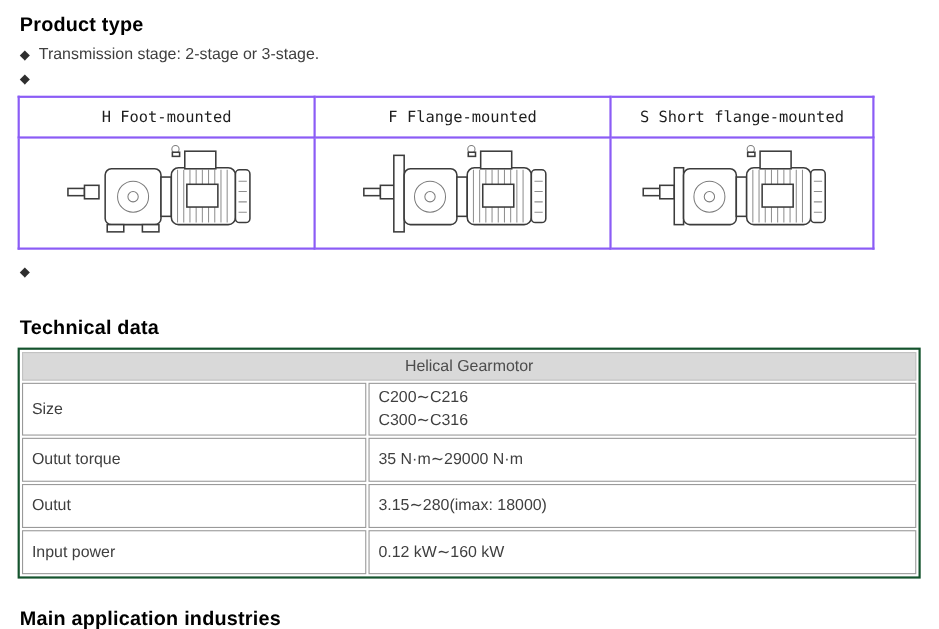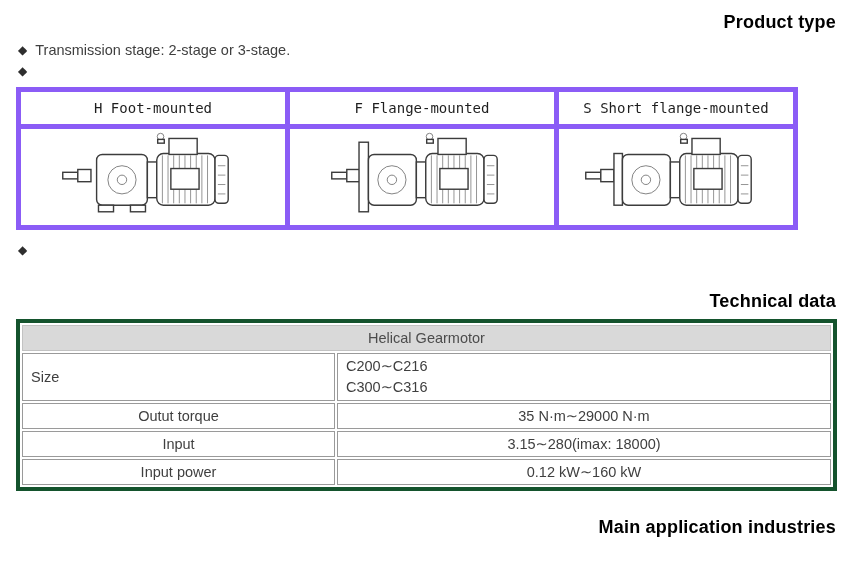--- a/index.html
+++ b/index.html
@@ -8,67 +8,67 @@
     width: 854px; height: 572px;
     background: #ffffff;
     font-family: "Liberation Sans", "DejaVu Sans", sans-serif;
     color: #3f3f3f;
     overflow: hidden;
   }
   .page { padding: 12px 18px 0 16px; }
 
   h1.sec-title {
     font-size: 18px; font-weight: 700; color: #000;
-    margin: 0 0 7px 2px; letter-spacing: 0.2px; text-align: right;
+    margin: 0 0 7px 2px; letter-spacing: 0.2px;
   }
 
   .bullet-line {
     display: flex; align-items: center; gap: 8px;
     font-size: 14.5px; color: #3f3f3f; line-height: 21px; margin-left: 2px;
   }
   .diamond { color: #2e2e2e; font-size: 12px; line-height: 21px; }
 
   
   table.mount-table {
     border-collapse: collapse; table-layout: fixed;
     width: 777px; margin-top: 5px; background: #fff;
   }
-  table.mount-table th, table.mount-table td { border: 5px solid #8b5cf6; }
+  table.mount-table th, table.mount-table td { border: 2px solid #8b5cf6; }
   table.mount-table th {
     height: 37px; font-family: "DejaVu Sans Mono", monospace;
     font-size: 14px; font-weight: 400; color: #1e1e1e; text-align: center;
   }
   table.mount-table td { height: 101px; text-align: center; vertical-align: middle; }
 
   .gm { width: 200px; height: 94px; display: block; margin: 0 auto; }
   .gm .s { fill: #ffffff; stroke: #3c3c3c; stroke-width: 1.5; }
   .gm .t { fill: none; stroke: #7c7c7c; stroke-width: 1; }
   .gm .fin { stroke: #8f8f8f; stroke-width: 1; }
 
   .out-shaft { margin-top: 10px; }
 
   
   .tech-section { margin-top: 30px; }
   table.tech-table {
     border-collapse: separate; border-spacing: 2px;
-    border: 4px solid #14532d;
+    border: 2px solid #14532d;
     width: 821px; background: #fff;
   }
   table.tech-table th.tbl-head {
     background: #d9d9d9; border: 1px solid #c2c2c2;
     height: 26px; font-weight: 400; font-size: 14.5px; color: #4c4c4c;
     text-align: center;
   }
   table.tech-table td {
     border: 1px solid #9a9a9a; font-size: 14.5px; color: #3f3f3f;
     padding: 2px 8px; vertical-align: middle;
   }
   table.tech-table td.lbl { width: 313px; }
   table.tech-table tr.row-size td { height: 48px; }
-  table.tech-table tr.row-std td { height: 26px; text-align: center; }
+  table.tech-table tr.row-std td { height: 40px; }
   .val-line { line-height: 21px; }
 
   
   .ind-section { margin-top: 26px; }
   .ind-line { font-size: 14.5px; color: #3f3f3f; line-height: 21px; margin-left: 2px; }
 </style>
 </head>
 <body>
 
 <div class="page">
@@ -214,21 +214,21 @@
         <td>
           <div class="val-line">C200∼C216</div>
           <div class="val-line">C300∼C316</div>
         </td>
       </tr>
       <tr class="row-std">
         <td class="lbl">Outut torque</td>
         <td>35 N·m∼29000 N·m</td>
       </tr>
       <tr class="row-std">
-        <td class="lbl">Input</td>
+        <td class="lbl">Outut</td>
         <td>3.15∼280(imax: 18000)</td>
       </tr>
       <tr class="row-std">
         <td class="lbl">Input power</td>
         <td>0.12 kW∼160 kW</td>
       </tr>
     </tbody>
       </table>
   </section>
 

